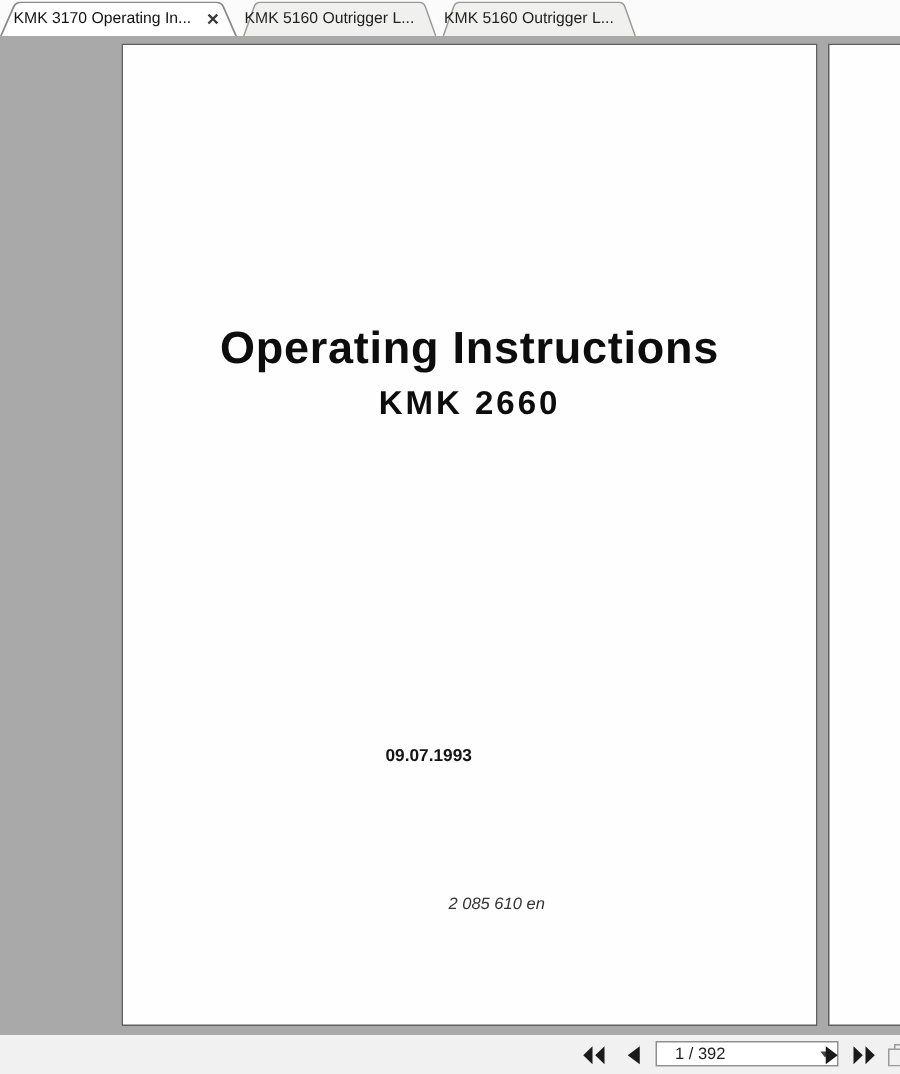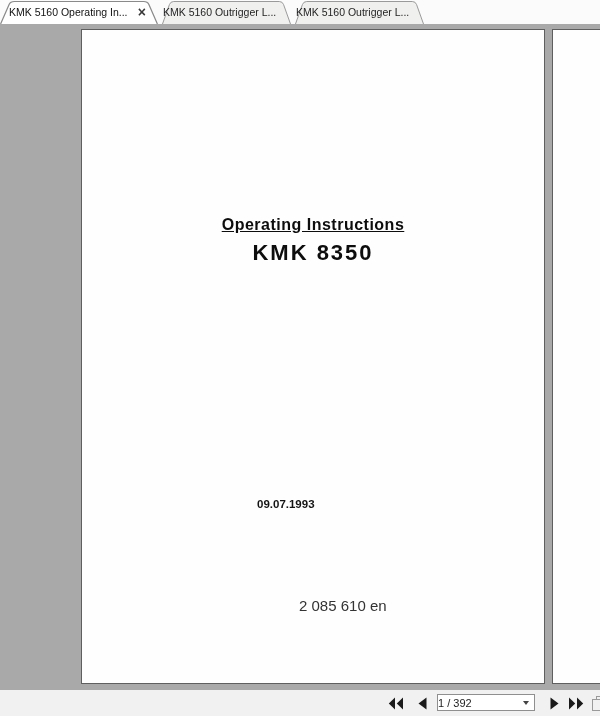--- a/index.html
+++ b/index.html
@@ -21,58 +21,58 @@
   
   .docarea{position:absolute;left:0;top:24px;width:600px;height:666px;
            background:#a9a9a9;overflow:hidden;}
   .page{position:absolute;top:5px;height:653px;background:#fefefe;
         border:1px solid #5f5f5f;box-sizing:content-box;}
   .page1{left:81px;width:462px;}
   .page2{left:552px;width:60px;}
 
   .doc-title{position:absolute;left:0;width:100%;top:186px;text-align:center;
              font-weight:bold;color:#0d0d0d;}
-  .doc-title-line1{font-size:16px;letter-spacing:0.5px;text-decoration:underline;}
+  .doc-title-line1{font-size:30px;letter-spacing:0.5px;}
   .doc-title-line2{font-size:22px;letter-spacing:2px;margin-top:6px;}
   .vin{position:absolute;left:135px;top:354px;font-size:12px;font-weight:bold;color:#141414;}
   .docdate{position:absolute;left:139px;top:468px;font-size:11.5px;font-weight:bold;color:#141414;margin-left:36px;}
-  .docnum{position:absolute;left:217px;top:567px;font-size:15px;color:#333;}
+  .docnum{position:absolute;left:217px;top:567px;font-size:11px;color:#333;font-style:italic;}
 
   
   .statusbar{position:absolute;left:0;top:690px;width:600px;height:26px;
              background:#f1f1f1;overflow:hidden;}
   .navbtn{position:absolute;top:0;height:26px;width:22px;background:none;border:0;
           padding:0;margin:0;display:flex;align-items:center;justify-content:center;
           cursor:pointer;}
   .navbtn svg{display:block;}
   .btn-first{left:385px;}
   .btn-prev{left:411px;}
   .btn-next{left:543px;}
   .btn-last{left:565px;}
-  .pagecombo{position:absolute;left:437px;top:4px;width:98px;height:17px;
+  .pagecombo{position:absolute;left:437px;top:4px;width:122px;height:17px;
              background:#ffffff;border:1px solid #8f8f8f;box-sizing:border-box;
-             display:flex;align-items:center;padding:0 0;cursor:pointer;}
+             display:flex;align-items:center;padding:0 12px;cursor:pointer;}
   .pagecombo .combo-text{font-size:11px;color:#1e1e1e;white-space:nowrap;}
   .combo-caret{position:absolute;right:5px;top:6px;width:0;height:0;
                border-left:3.5px solid transparent;border-right:3.5px solid transparent;
                border-top:4px solid #444;}
   .viewmode{position:absolute;left:591px;top:5px;width:16px;height:16px;cursor:pointer;}
 </style>
 </head>
 <body>
 
 <div class="window">
 
   <div class="tabbar">
 
     <div class="tab active" style="left:0;width:158px;">
       <svg class="tabshape" viewBox="0 0 130 23" preserveAspectRatio="none">
         <path d="M0.5,23 L7.5,3.5 Q8.6,0.5 11.8,0.5 L118.2,0.5 Q121.4,0.5 122.5,3.5 L129.5,23"></path>
       </svg>
-      <span class="tablabel">KMK 5160 Operating In...</span>
+      <span class="tablabel">KMK 3170 Operating In...</span>
       <span class="tabclose">×</span>
     </div>
 
     <div class="tab" style="left:162px;width:129px;">
       <svg class="tabshape" viewBox="0 0 130 23" preserveAspectRatio="none">
         <path d="M0.5,23 L7.5,3.5 Q8.6,0.5 11.8,0.5 L118.2,0.5 Q121.4,0.5 122.5,3.5 L129.5,23"></path>
       </svg>
       <span class="tablabel">KMK 5160 Outrigger L...</span>
     </div>
 
@@ -84,21 +84,21 @@
     </div>
 
 
   </div>
 
   <div class="docarea">
 
     <div class="page page1">
       <div class="doc-title">
         <div class="doc-title-line1">Operating Instructions</div>
-        <div class="doc-title-line2">KMK 8350</div>
+        <div class="doc-title-line2">KMK 2660</div>
       </div>
       <div class="docdate">09.07.1993</div>
       <div class="docnum">2 085 610 en</div>
     </div>
 
     <div class="page page2"></div>
 
   </div>
 
   <div class="statusbar">

